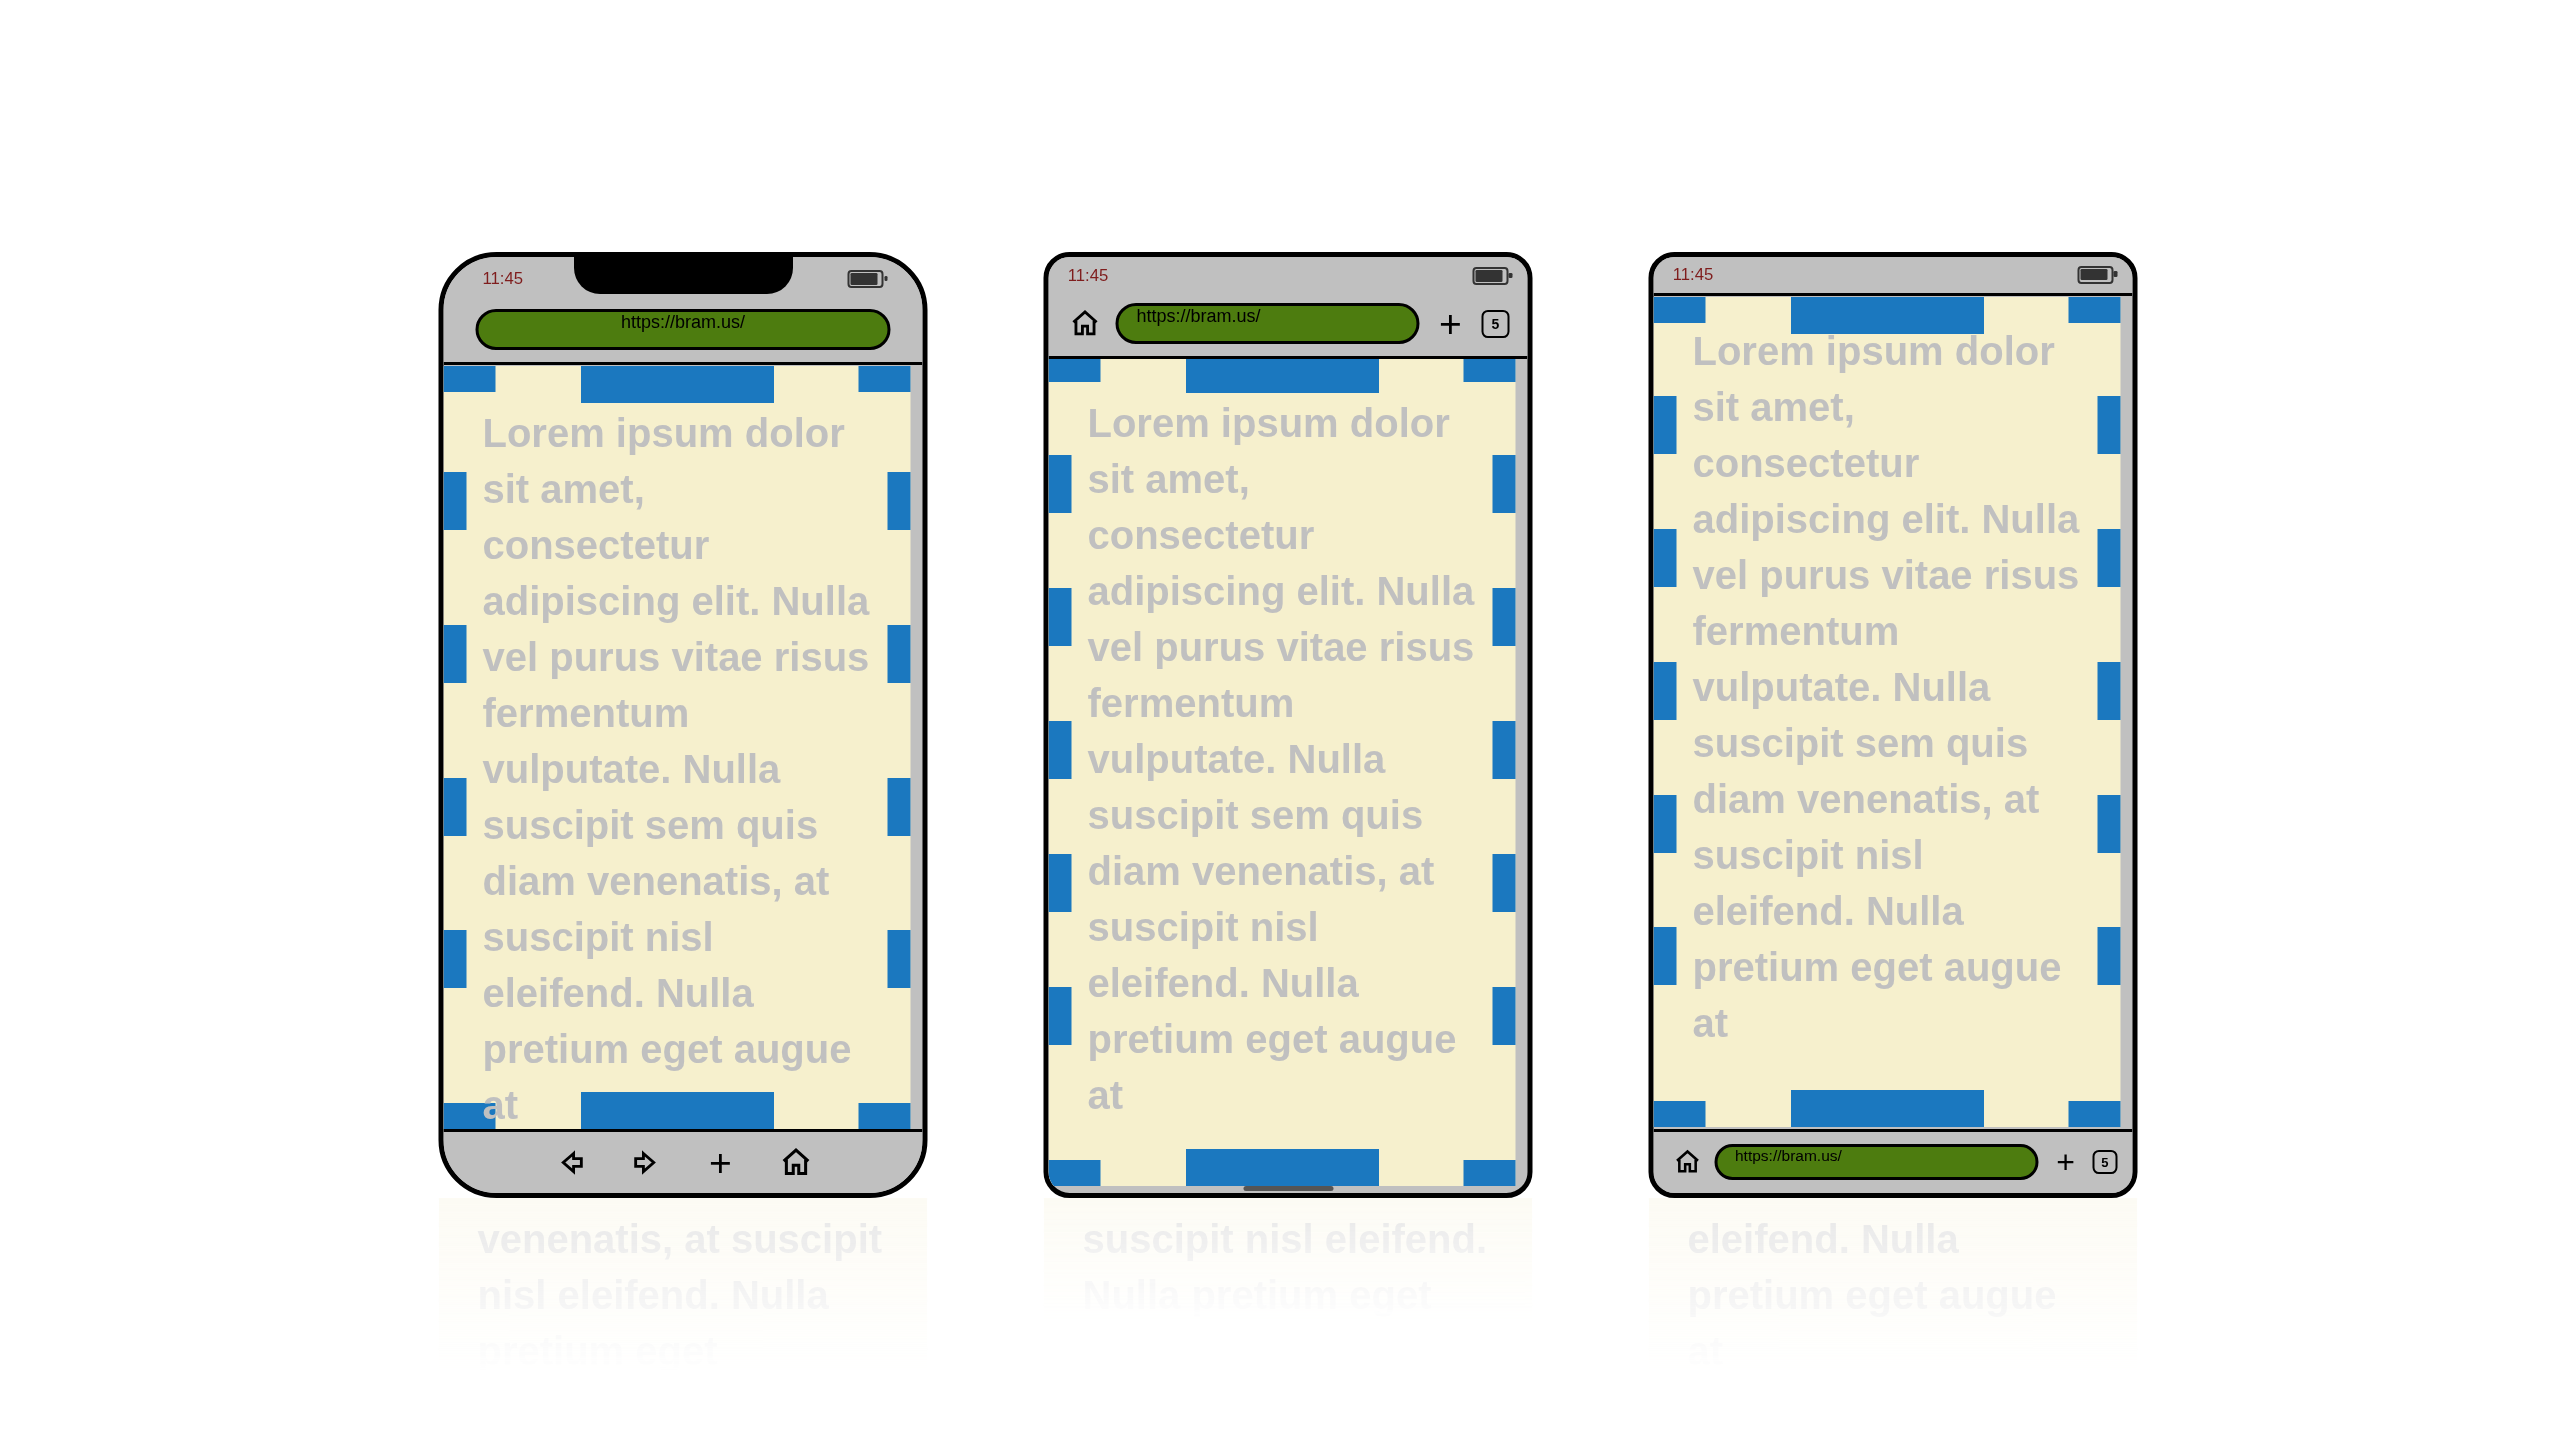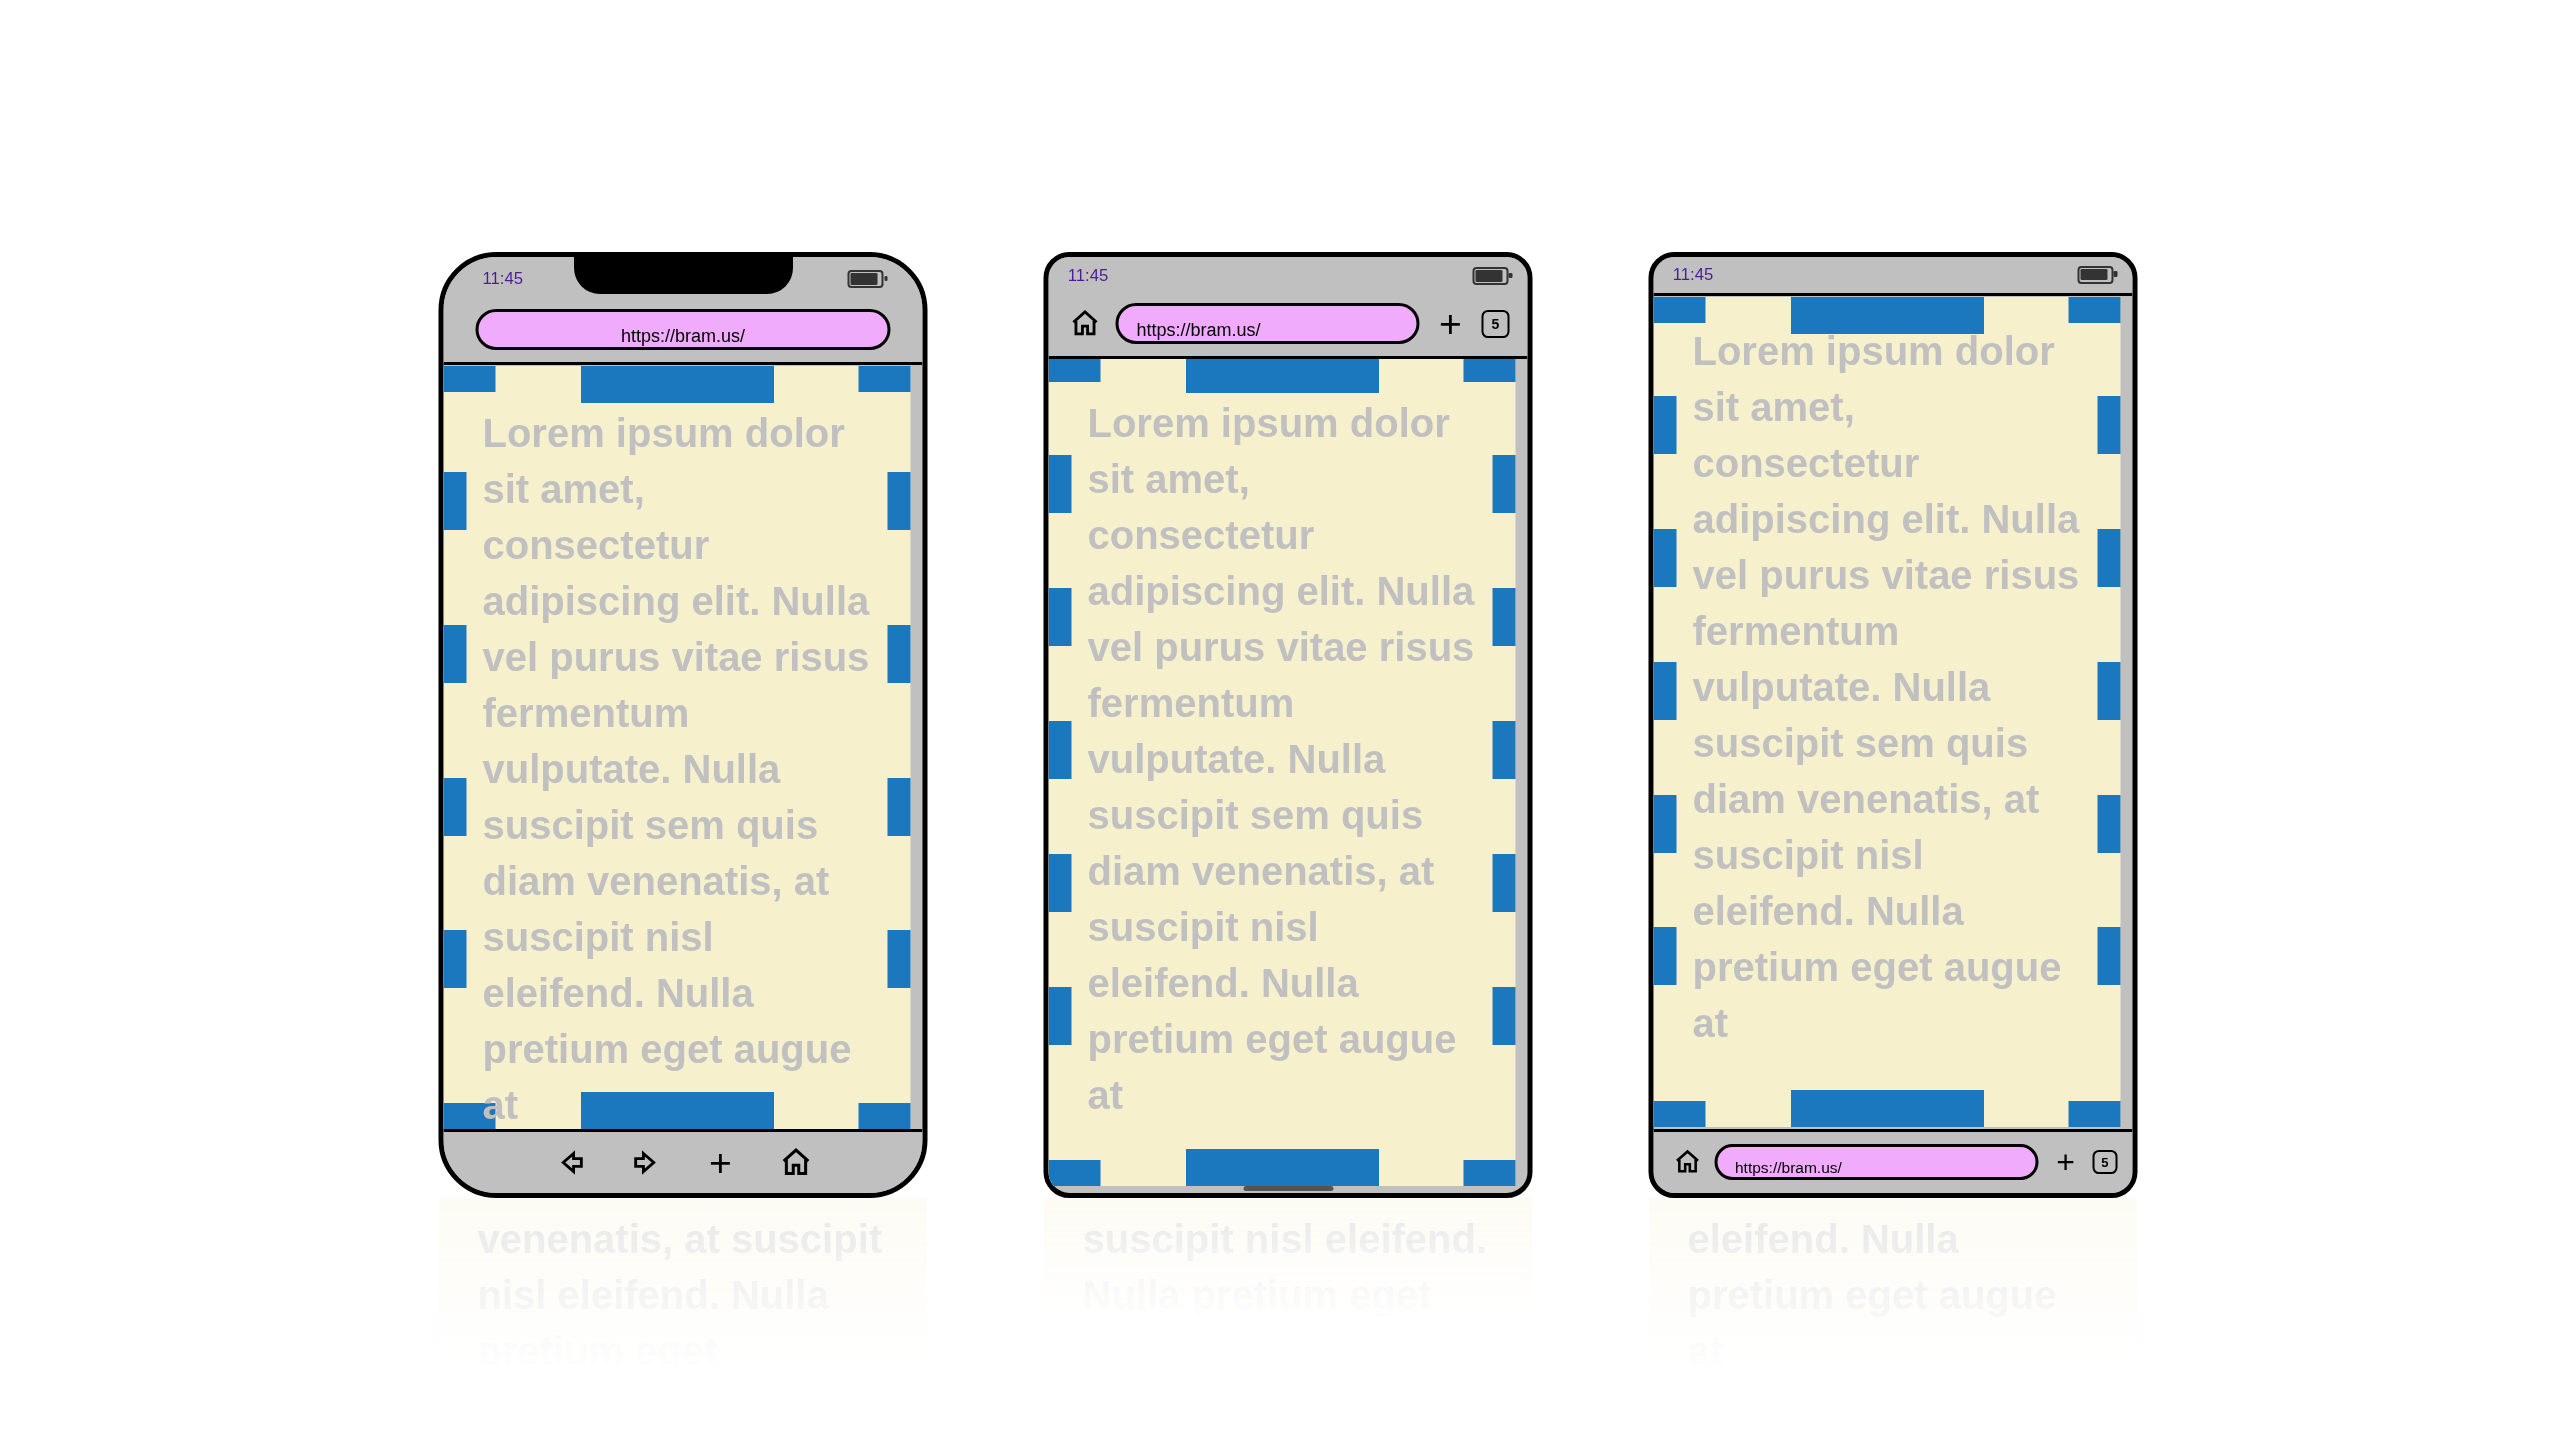--- a/index.html
+++ b/index.html
@@ -49,21 +49,21 @@
   height: 45px;
   display: flex;
   align-items: center;
   justify-content: space-between;
   padding: 0 39px 0 39px;
   background: #c0c0c0;
   position: relative;
   z-index: 40;
 }
 .status-bar.thin { padding: 0 19.3px; height: 39px; }
-.clock { font-size: 16.7px; color: #4c1d95; font-weight: 500; }
+.clock { font-size: 16.7px; color: #7f1d1d; font-weight: 500; }
 .battery {
   width: 36px;
   height: 18px;
   border: 2.6px solid #333;
   border-radius: 3.9px;
   position: relative;
 }
 .battery::after {
   content: "";
   position: absolute;
@@ -84,23 +84,23 @@
   border-bottom: 3.2px solid #000;
   position: relative;
   z-index: 40;
 }
 .addr-row.ios { padding-left: 32px; padding-right: 32px; }
 .url-pill {
   flex: 1;
   height: 41px;
   border: 3.2px solid #000;
   border-radius: 26px;
-  background: #f0abfc;
-  display: flex;
-  align-items: flex-end;
+  background: #4d7c0f;
+  display: flex;
+  align-items: flex-start;
   padding: 0 18px;
   font-size: 18px;
   font-weight: 500;
   color: #000;
 }
 .url-pill.small { height: 36px; font-size: 15.5px; }
 .url-pill.centered { justify-content: center; }
 .icon-btn { width: 36px; height: 36px; display: flex; align-items: center; justify-content: center; }
 .plus { font-size: 39px; font-weight: 400; color:#000; line-height:1;}
 .tab-count {

